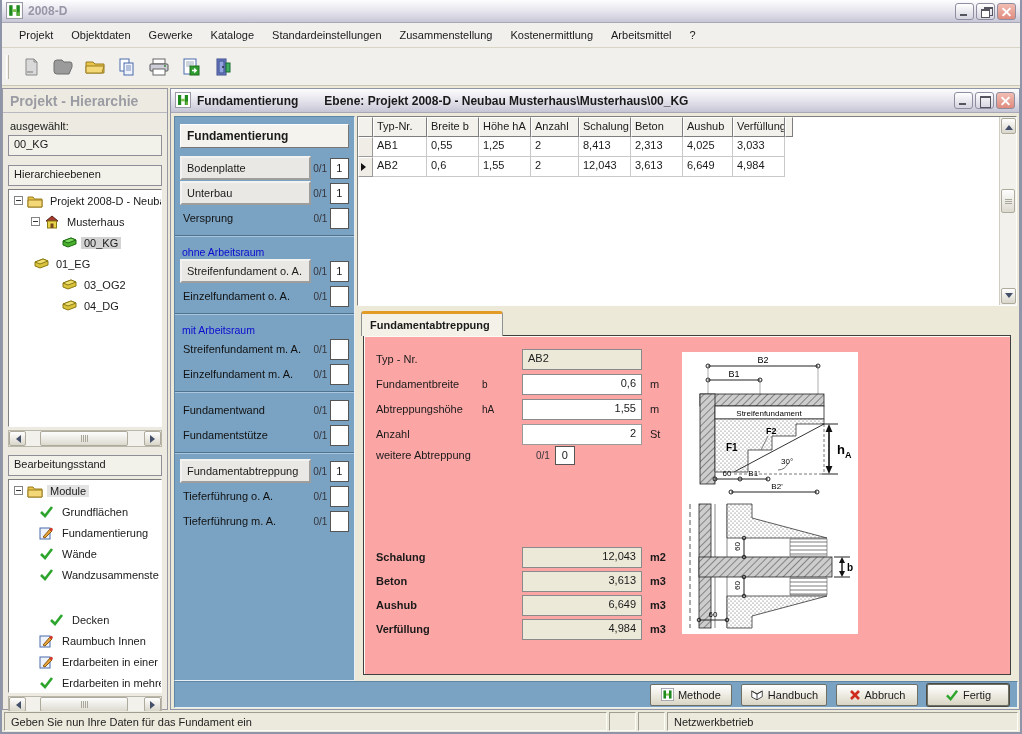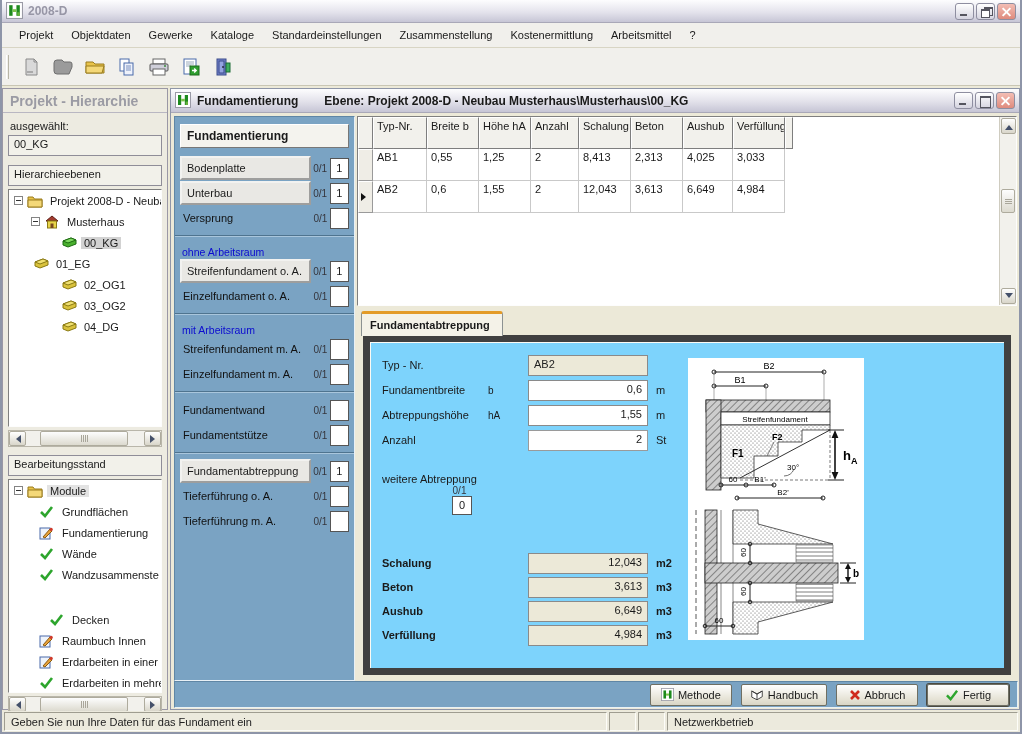--- a/index.html
+++ b/index.html
@@ -86,42 +86,42 @@
            display:flex; align-items:center; padding-left:5px; cursor:default; }
   .sblabel { width:138px; padding-left:3px; color:#111; }
   .sbcount { width:20px; font-size:10px; color:#35353c; text-align:center; }
   .sbval { width:20px; height:21px; background:#fff; border:1px solid #555; text-align:center;
            font-size:11px; line-height:19px; }
   .sbsection { color:#0b0bd0; font-size:10.5px; margin:1px 0 5px 2px; }
   .sbdivider { border-top:1px solid #4f748f; border-bottom:1px solid #a9c6dc; margin:1px -5px 9px -5px; }
 
   .tablewrap { position:absolute; left:186px; top:27px; width:660px; height:190px; background:#fff;
                border:1px solid; border-color:#7f7f7f #fdfdfd #fdfdfd #7f7f7f; }
-  .thead, .tdrow { display:flex; height:32px; }
+  .thead, .tdrow { display:flex; height:20px; }
   .th { background:#f2f1ec; border:1px solid; border-color:#fff #7e7e7e #7e7e7e #fff;
         padding:2px 3px; font-size:11px; overflow:hidden; white-space:nowrap; }
   .td { border-right:1px solid #c9c9c9; border-bottom:1px solid #c9c9c9; padding:2px 4px;
         text-align:left; overflow:hidden; white-space:nowrap; }
   .td.lt { text-align:left; }
   .csel { width:15px; flex:none; }
   .tdsel { background:#efede6; border:1px solid; border-color:#fff #9a9a9a #9a9a9a #fff;
            display:flex; align-items:center; justify-content:center; }
   .c0{width:54px} .c1{width:52px} .c2{width:52px} .c3{width:48px}
   .c4{width:52px} .c5{width:52px} .c6{width:50px} .c7{width:52px} .cstub{width:8px}
   .vscroll { position:absolute; right:0; top:0; width:17px; height:188px; background:#f2f1ec;
              border-left:1px solid #cfccc0; display:flex; flex-direction:column; }
   .vscroll .sarrow { width:15px; height:16px; margin:1px; }
   .vthumb { height:24px; margin:54px 1px 0 1px; }
 
   .tab { position:absolute; left:190px; top:222px; width:142px; height:25px;
          background:#f4f2e8; border:1px solid #8c9292; border-bottom:none;
          border-radius:3px 3px 0 0; border-top:3px solid #e39b28;
          font-weight:bold; display:flex; align-items:center; padding-left:8px; z-index:2; }
-  .groupbox { position:absolute; left:192px; top:246px; width:648px; height:340px; background:#7dd3fc;
-              border:7px solid #404040; box-shadow:inset 1px 1px 0 #fbfaf4; }
+  .groupbox { position:absolute; left:192px; top:246px; width:648px; height:340px; background:#fca5a5;
+              border:1px solid #404040; box-shadow:inset 1px 1px 0 #fbfaf4; }
   .frow { position:absolute; left:12px; display:flex; align-items:center; height:22px; }
   .flabel { width:106px; } .fsym { width:40px; font-size:10px; }
   .fbox { width:120px; height:21px; border:1px solid #8a8a8a; background:#fff; padding:2px 5px;
           text-align:right; }
   .fbox.ro { background:#ece9d8; text-align:left; color:#222; }
   .fbox.res { background:#ece9d8; }
   .funit { margin-left:8px; } .funit.b { font-weight:bold; }
   .rlabel { width:106px; font-weight:bold; }
   .smallbox { width:20px; height:19px; border:1px solid #555; background:#fff; text-align:center; line-height:17px; }
   .diagram { position:absolute; left:318px; top:16px; width:176px; height:282px; background:#fff; }
@@ -270,29 +270,20 @@
         <span class="tlabel tsel">00_KG</span>
       </div>
       <div class="trow" style="padding-left:24px;">
         <span class="ticon">
             <svg width="17" height="13" viewBox="0 0 17 13">
               <polygon points="2,5 10,2 15,4 15,8 7,11 2,9" fill="#d9c23c" stroke="#8a7a14"></polygon>
               <polygon points="2,5 10,2 15,4 7,7" fill="#f0e070" stroke="#8a7a14"></polygon>
             </svg>
           </span>
         <span class="tlabel">01_EG</span>
-      </div>
-      <div class="trow" style="padding-left:52px;">
-        <span class="ticon">
-            <svg width="17" height="13" viewBox="0 0 17 13">
-              <polygon points="2,5 10,2 15,4 15,8 7,11 2,9" fill="#d9c23c" stroke="#8a7a14"></polygon>
-              <polygon points="2,5 10,2 15,4 7,7" fill="#f0e070" stroke="#8a7a14"></polygon>
-            </svg>
-          </span>
-        <span class="tlabel">02_OG1</span>
       </div>
       <div class="trow" style="padding-left:52px;">
         <span class="ticon">
             <svg width="17" height="13" viewBox="0 0 17 13">
               <polygon points="2,5 10,2 15,4 15,8 7,11 2,9" fill="#d9c23c" stroke="#8a7a14"></polygon>
               <polygon points="2,5 10,2 15,4 7,7" fill="#f0e070" stroke="#8a7a14"></polygon>
             </svg>
           </span>
         <span class="tlabel">03_OG2</span>
       </div>
@@ -603,21 +594,21 @@
         <span class="fsym">hA</span>
         <span class="fbox">1,55</span>
         <span class="funit">m</span>
       </div>
       <div class="frow" style="top:87px;">
         <span class="flabel">Anzahl</span>
         <span class="fsym"></span>
         <span class="fbox" style="width:120px;border-color:#9a9a9a;">2</span>
         <span class="funit">St</span>
       </div>
-      <div class="frow" style="top:131px;flex-direction:column;">
+      <div class="frow" style="top:108px;">
         <span class="flabel" style="width:160px;">weitere Abtreppung</span>
         <span style="font-size:10px;color:#35353c;margin-right:5px;">0/1</span>
         <span class="smallbox">0</span>
       </div>
 
       <div class="frow" style="top:210px;">
         <span class="rlabel">Schalung</span>
         <span class="fsym"></span>
         <span class="fbox res">12,043</span>
         <span class="funit b">m2</span>

